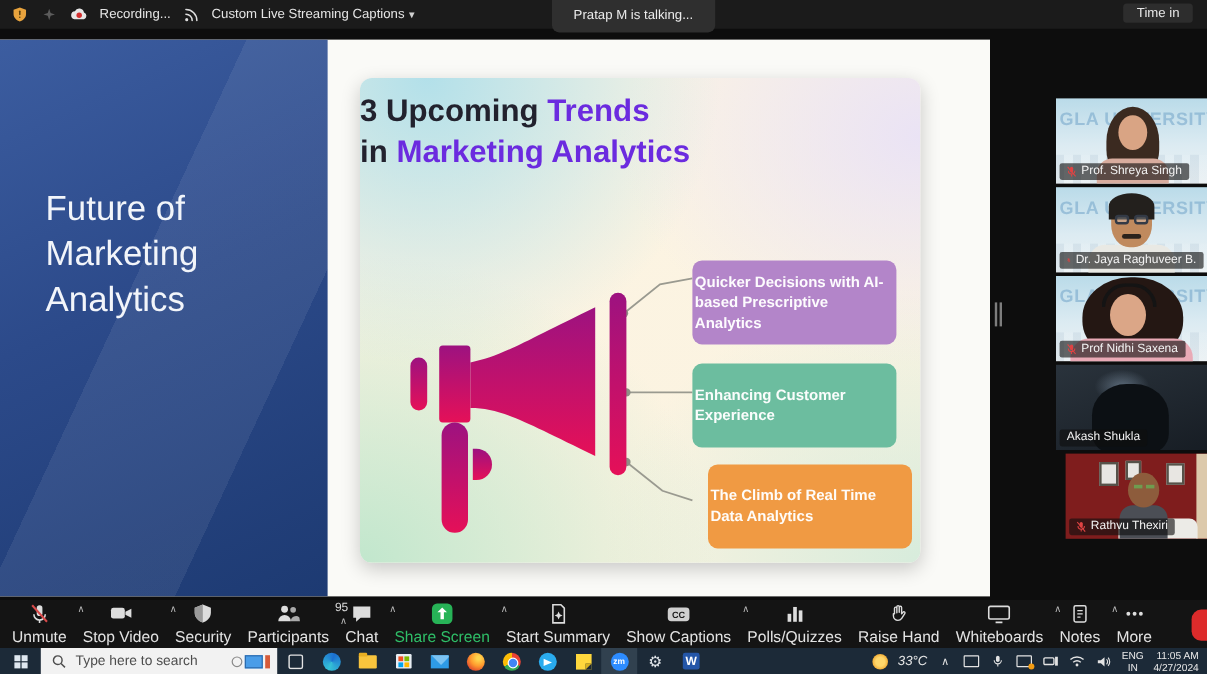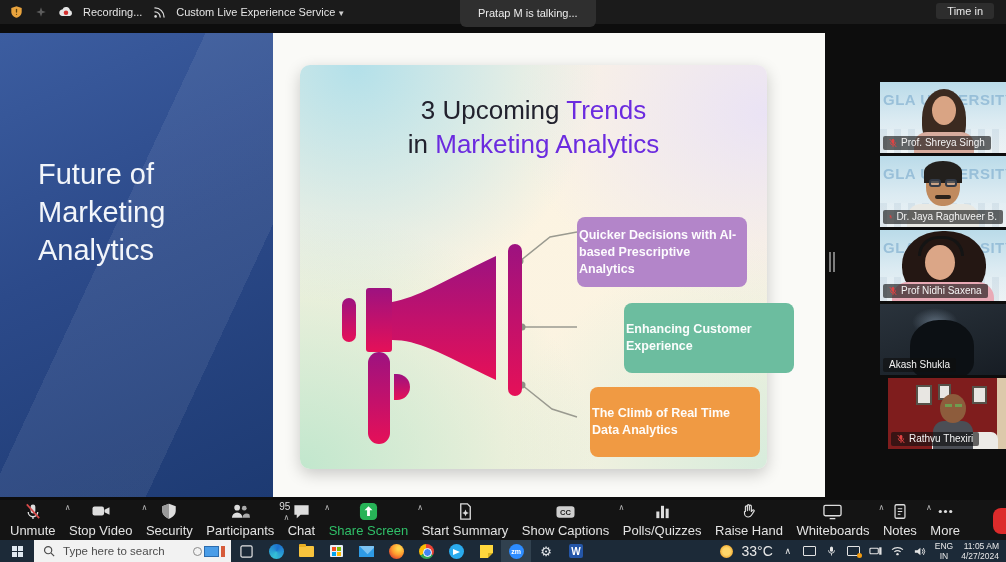--- a/index.html
+++ b/index.html
@@ -24,29 +24,29 @@
                 linear-gradient(155deg,#3c5da0 0%, #2c4a8a 45%, #1d3a72 100%); }
   .slide-title { position:absolute; left:38px; top:122px; color:#f2f5fa; font-size:29px; line-height:38px; font-weight:400; }
   .card { position:absolute; left:300px; top:32px; width:467px; height:404px; border-radius:10px;
     background:
       radial-gradient(ellipse at 12% 0%, rgba(175,223,234,.95), rgba(175,223,234,0) 42%),
       radial-gradient(ellipse at 100% 12%, rgba(231,224,248,.85), rgba(231,224,248,0) 38%),
       radial-gradient(ellipse at 0% 100%, rgba(190,230,204,.95), rgba(190,230,204,0) 45%),
       radial-gradient(ellipse at 100% 100%, rgba(206,234,219,.8), rgba(206,234,219,0) 40%),
       linear-gradient(#fcf4e3,#fbf3e0);
     box-shadow:0 5px 16px rgba(0,0,0,.2); }
-  .card-title { text-align:center; margin-top:28px; font-size:26px; line-height:34px; font-weight:400; color:#22222e; }
+  .card-title { text-align:left; margin-top:10px; font-size:26px; line-height:34px; font-weight:700; color:#22222e; }
   .card-title .purple { color:#6b2bdf; }
   .mega { position:absolute; left:40px; top:175px; }
   .connectors { position:absolute; left:0; top:0; width:100%; height:100%; pointer-events:none; }
   .trend-box { position:absolute; left:277px; width:170px; height:70px; border-radius:8px;
                display:flex; align-items:center; padding:8px 2px; color:rgba(255,255,255,.97);
                font-size:12.5px; line-height:17px; font-weight:700; }
   .bx-purple { top:152px; background:#b385c9; }
-  .bx-green  { top:238px; background:#6cbd9f;margin-left:47px; }
+  .bx-green  { top:238px; background:#6cbd9f; }
   .bx-orange { top:322px; background:#f09a43;margin-left:13px; }
 
   
   .divider { position:absolute; left:829px; top:252px; display:flex; gap:2px; }
   .divider i { width:2px; height:20px; background:#7d7d7d; }
 
   
   .tiles { position:absolute; left:880px; top:82px; width:126px; }
   .tile { position:relative; width:126px; height:71px; margin-bottom:3px; overflow:hidden; background:#222; }
   .gla-bg { background:linear-gradient(180deg,#badbe9 0%, #dcebf2 55%, #edf2f4 100%); }
@@ -110,21 +110,21 @@
                padding:0 6px 0 9px; gap:8px; font-size:11.5px; flex:none; }
   .searchbox .illus { margin-left:auto; display:flex; align-items:center; gap:2px; }
   .sq { display:inline-block; }
   .tile-active { background:#31414f; }
   .zm-circ { width:15px; height:15px; border-radius:50%; background:#2d8cff; color:#fff; font-size:7px; font-weight:700;
              display:flex; align-items:center; justify-content:center; }
   .tray { margin-left:auto; display:flex; align-items:center; gap:8px; padding-right:3px; }
   .tray .w2 { font-size:8.5px; line-height:10px; text-align:center; }
   .clock2 { font-size:8.5px; line-height:10px; text-align:right; padding-right:4px; }
   .sun { width:13px; height:13px; border-radius:50%; background:radial-gradient(#ffd76b 40%, #f0a830 75%); }
-  .temp { font-size:14px; }
+  .temp { font-size:11px;font-style:italic; }
   .trayic { display:inline-flex; width:14px; height:14px; align-items:center; justify-content:center; position:relative; }
   .odot { position:absolute; right:-1px; bottom:0; width:5px; height:5px; border-radius:50%; background:#f39c12; }
   .edge-ic { width:15px; height:15px; border-radius:50%; background:conic-gradient(from 200deg,#35c1d6,#1b6fd0,#35c1d6); }
   .ff-ic { width:15px; height:15px; border-radius:50%; background:radial-gradient(circle at 65% 30%, #ffd54d 10%, #ff9c2e 45%, #e0462e 80%); }
   .cr-ic { width:15px; height:15px; border-radius:50%; background:conic-gradient(#ea4335 0 33%, #34a853 33% 66%, #fbbc05 66% 100%); position:relative; }
   .cr-ic::after { content:""; position:absolute; left:4px; top:4px; width:7px; height:7px; border-radius:50%;
                   background:#4285f4; border:1.5px solid #fff; }
   .tg-ic { width:15px; height:15px; border-radius:50%; background:#2aabee; position:relative; }
   .tg-ic::after { content:""; position:absolute; left:4px; top:5px; border-left:7px solid #fff;
                   border-top:3px solid transparent; border-bottom:3px solid transparent; }
@@ -168,21 +168,21 @@
           <circle cx="12" cy="9" r="3.4" fill="#d32f2f"></circle>
         </svg>
     </span>
     <span>Recording...</span>
     <span class="tb-ic">
       <svg width="13" height="13" viewBox="0 0 20 20">
           <circle cx="4" cy="16" r="2" fill="#dcdcdc"></circle>
           <path d="M3 9a8 8 0 0 1 8 8M3 3a14 14 0 0 1 14 14" stroke="#dcdcdc" stroke-width="2" fill="none" stroke-linecap="round"></path>
         </svg>
     </span>
-    <span><span>Custom Live Experience Service</span><span class="caret">▼</span></span>
+    <span><span>Custom Live Streaming Captions</span><span class="caret">▼</span></span>
     <div class="toast">Pratap M is talking...</div>
     <div class="signin">Time in</div>
   </div>
 
   <div class="slide">
     <div class="slide-left">
       <div class="slide-title">
         <div>Future of</div>
         <div>Marketing</div>
         <div>Analytics</div>

